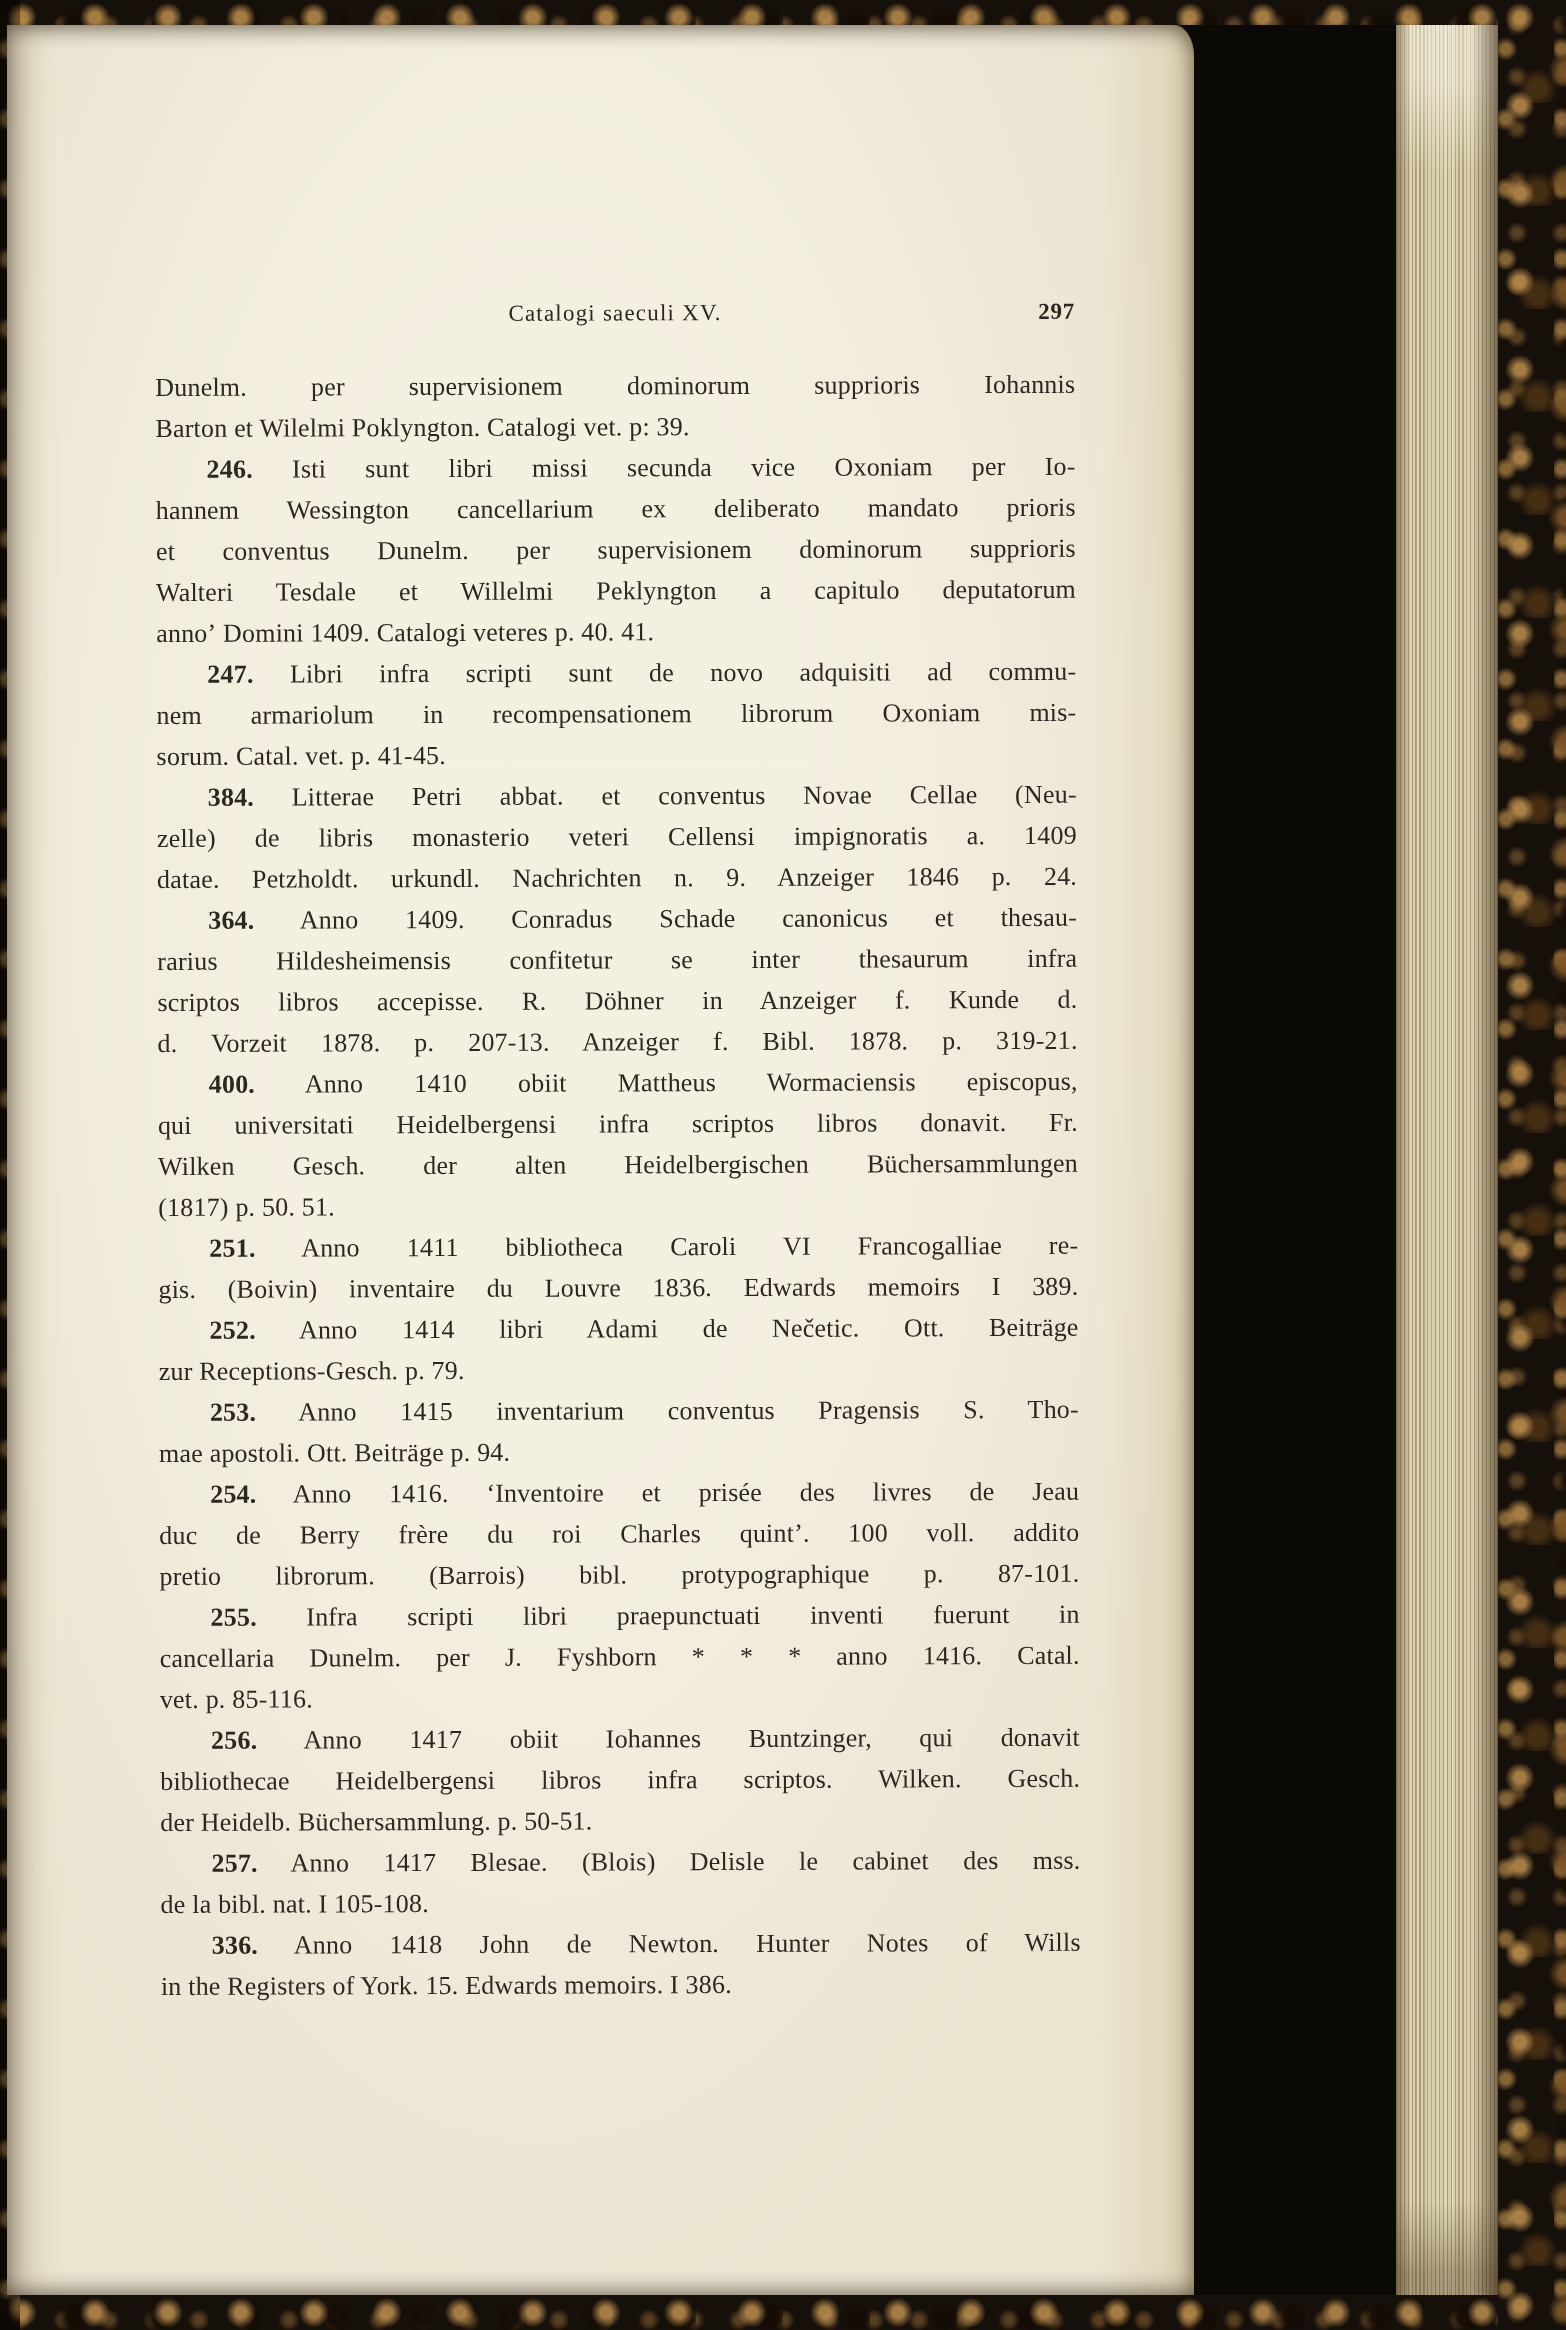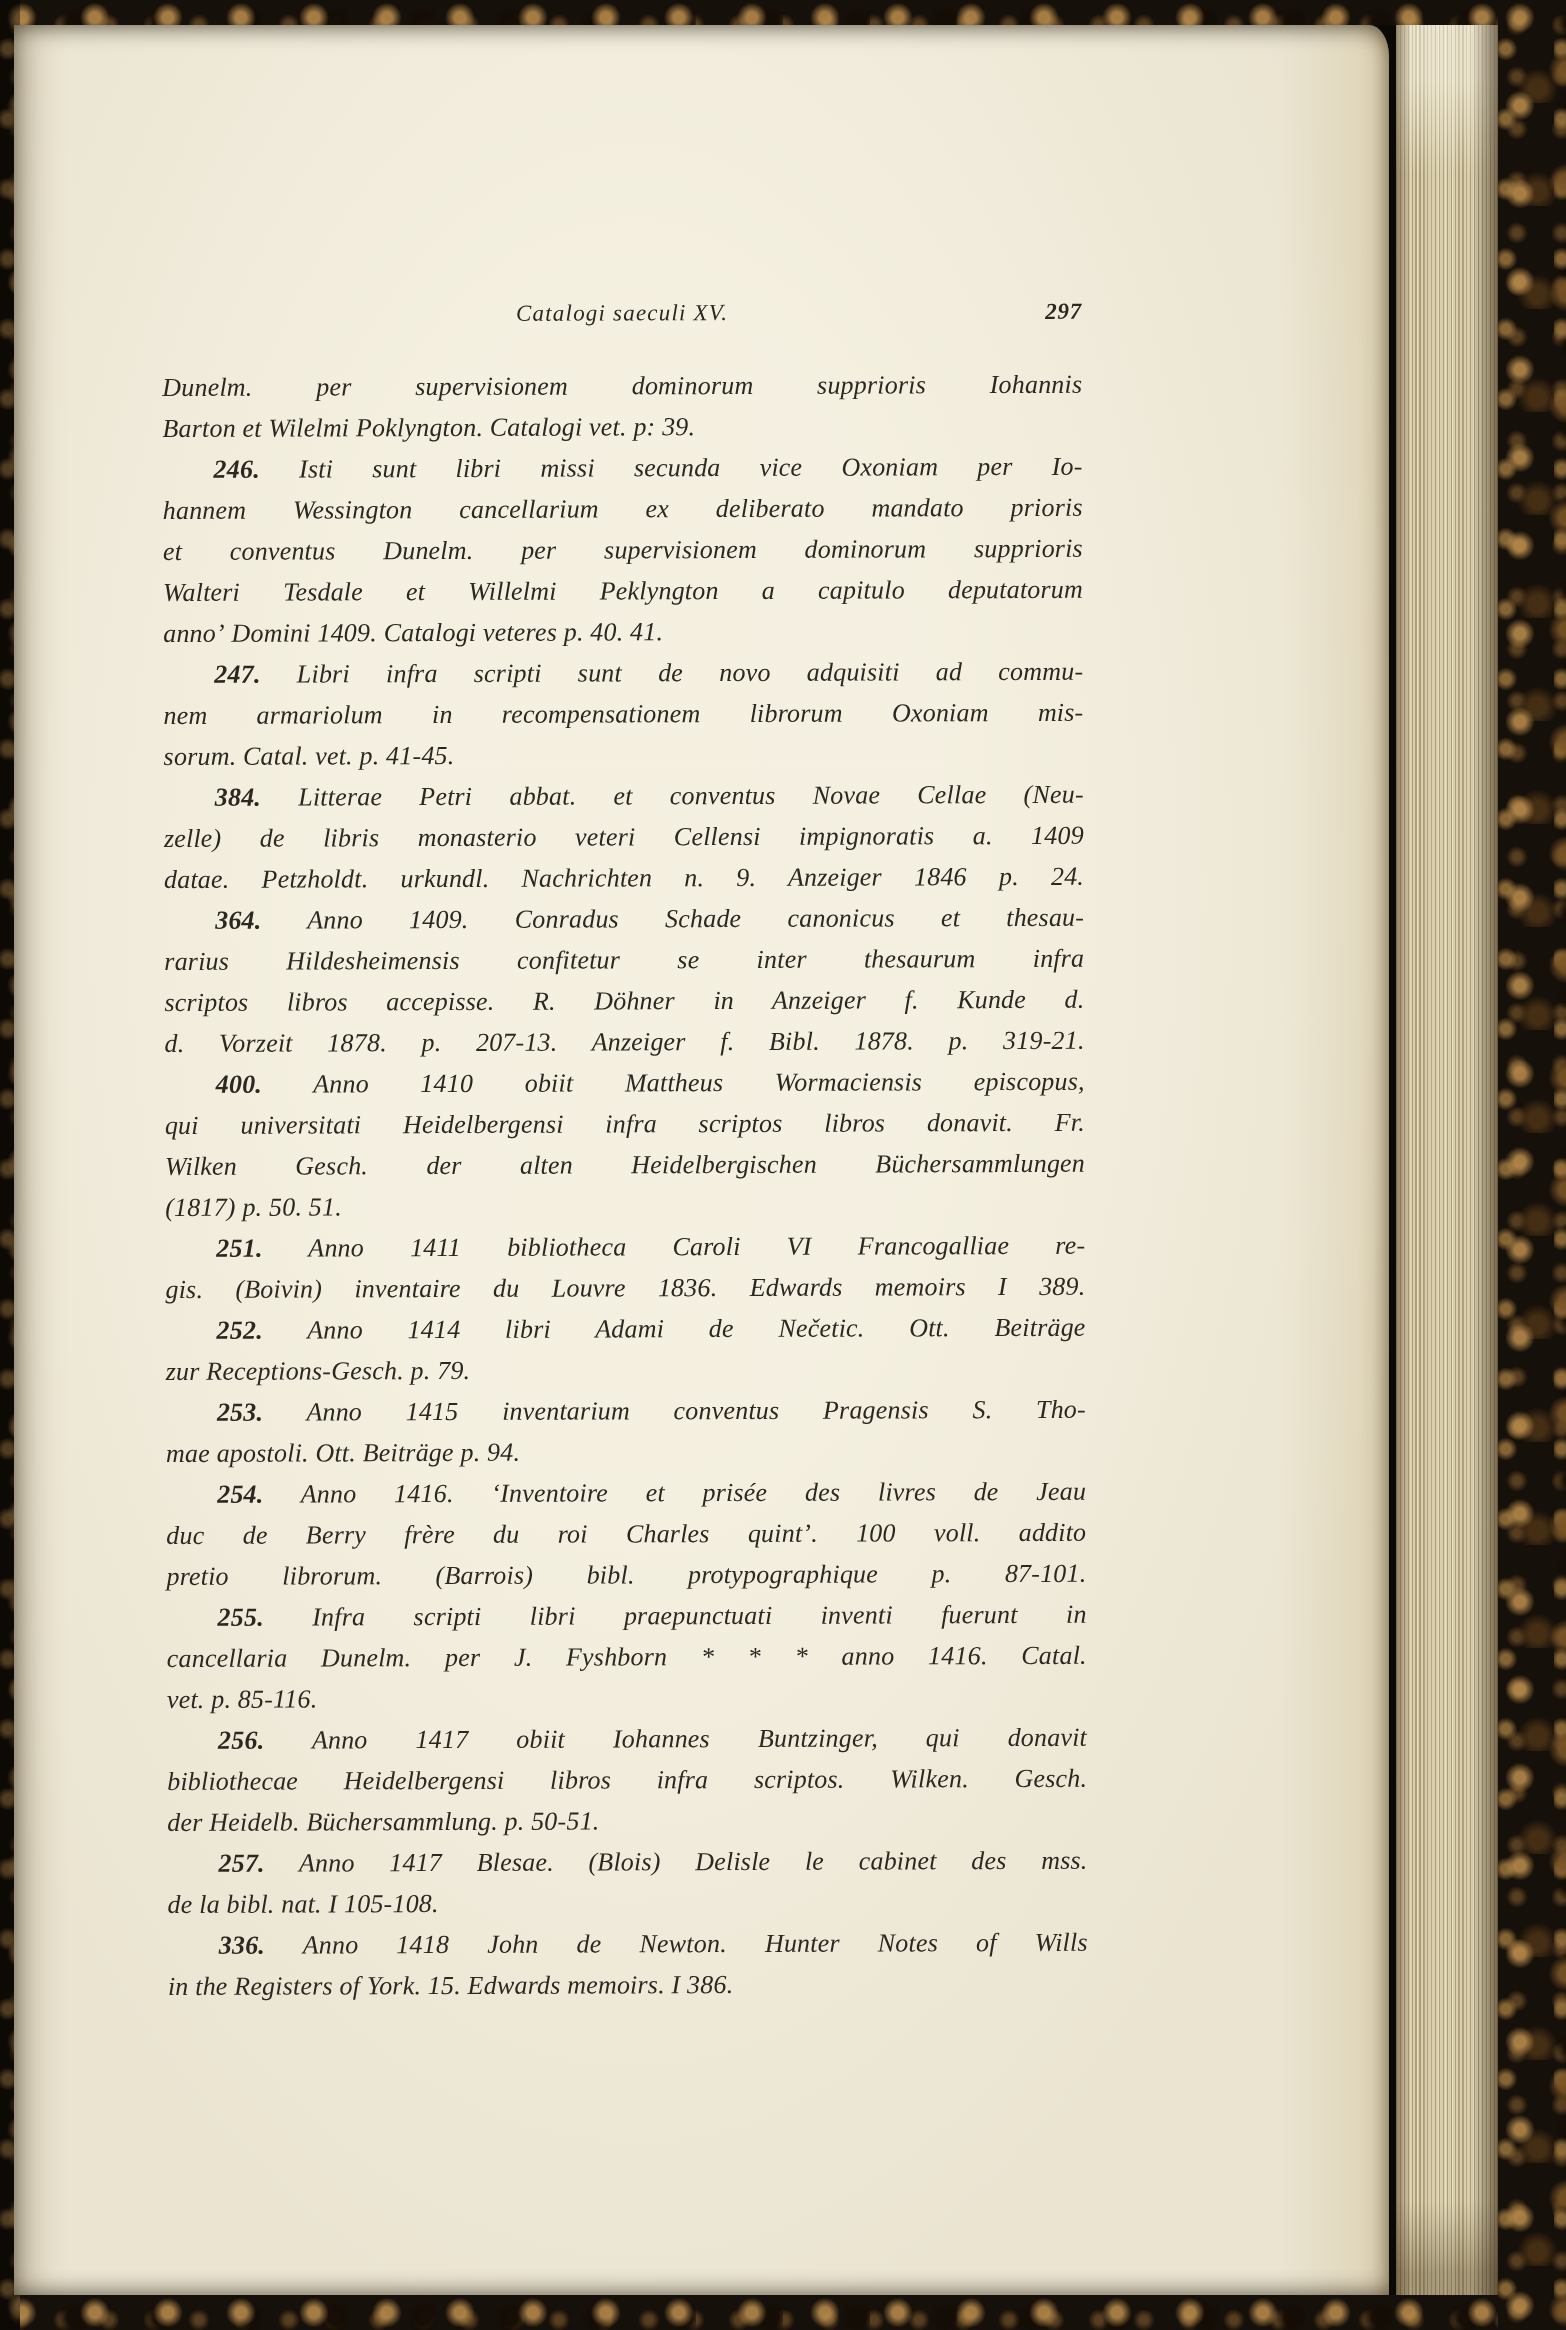--- a/index.html
+++ b/index.html
@@ -38,31 +38,30 @@
       linear-gradient(270deg, rgba(55,38,18,.6) 0, rgba(0,0,0,0) 27px),
       linear-gradient(180deg, rgba(255,252,240,.45) 0 55px, rgba(0,0,0,0) 149px),
       linear-gradient(0deg, rgba(70,52,26,.35) 0 20.4px, rgba(0,0,0,0) 94px),
       repeating-linear-gradient(90deg, rgba(118,98,54,.45) 0 1.2px, rgba(0,0,0,0) 1.2px 3.9px),
       repeating-linear-gradient(90deg, rgba(255,250,228,.4) 0 0.8px, rgba(0,0,0,0) 0.8px 7px);
   }
 
   
   .paper{
     position:absolute;
-    left:14px;top:25px;width:1375px;height:2270px;
+    left:7px;top:25px;width:1187px;height:2270px;
     background:
       radial-gradient(ellipse at 45% 38%, rgba(255,252,240,.5) 0 30%, rgba(0,0,0,0) 75%),
       linear-gradient(90deg, #ddd4bd 0, var(--paper,#eae4d1) 55px, var(--paper,#eae4d1) 92%, #ddd2b4 100%);
     border-top-right-radius:20.4px 31px;
     box-shadow:
       inset 17px 0 30px -12.5px rgba(60,45,25,.5),
       inset -14px 0 23.5px -11px rgba(95,75,40,.55),
       inset 0 14px 22px -12.5px rgba(20,14,6,.5),
       inset 0 -14px 22px -12.5px rgba(20,14,6,.45);
-    font-style: italic;
   }
 
   .text-block{
     position:absolute;
     left:148px;top:277px;width:920px;
     transform:rotate(-0.2deg);
     transform-origin:top left;
     color:var(--ink,#2d2721);
   }
   .running-head{

